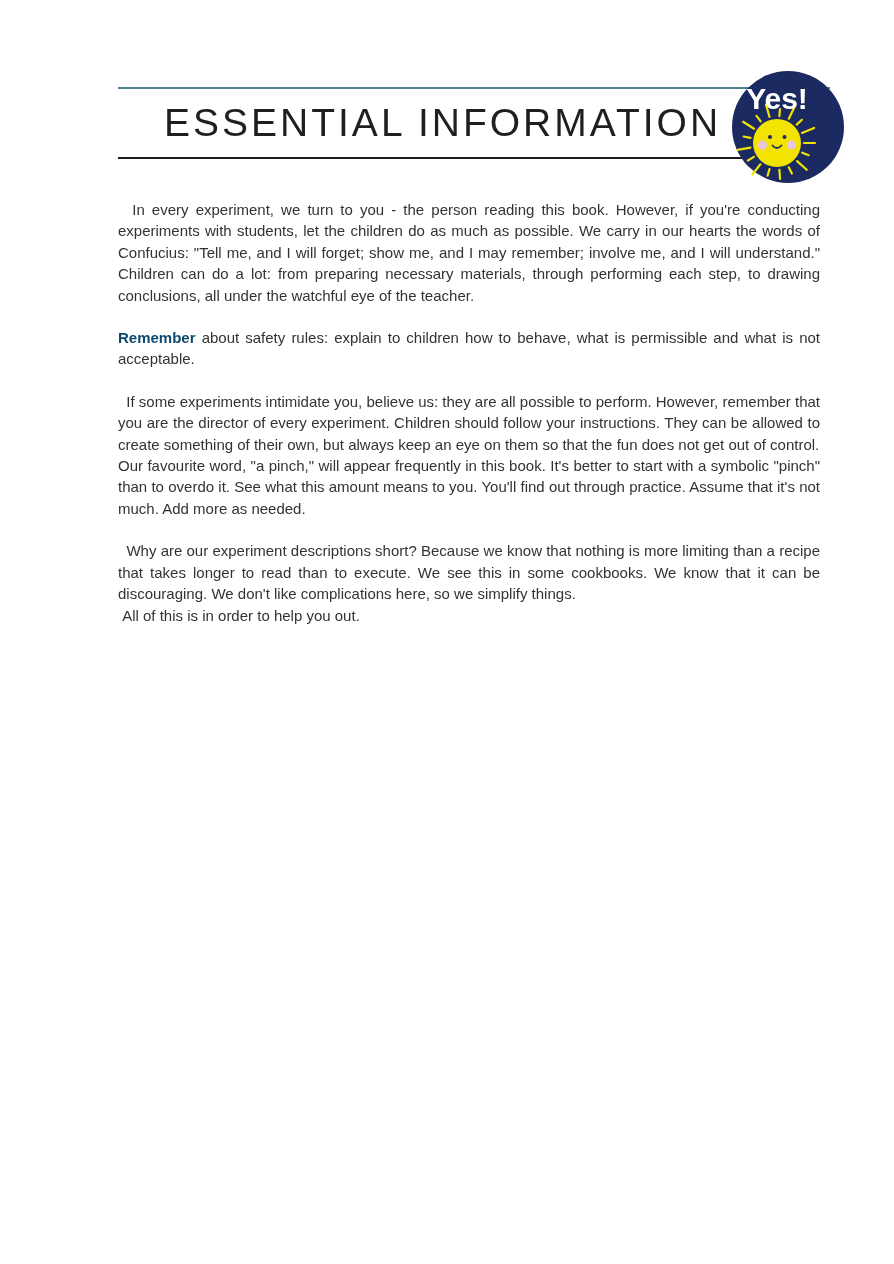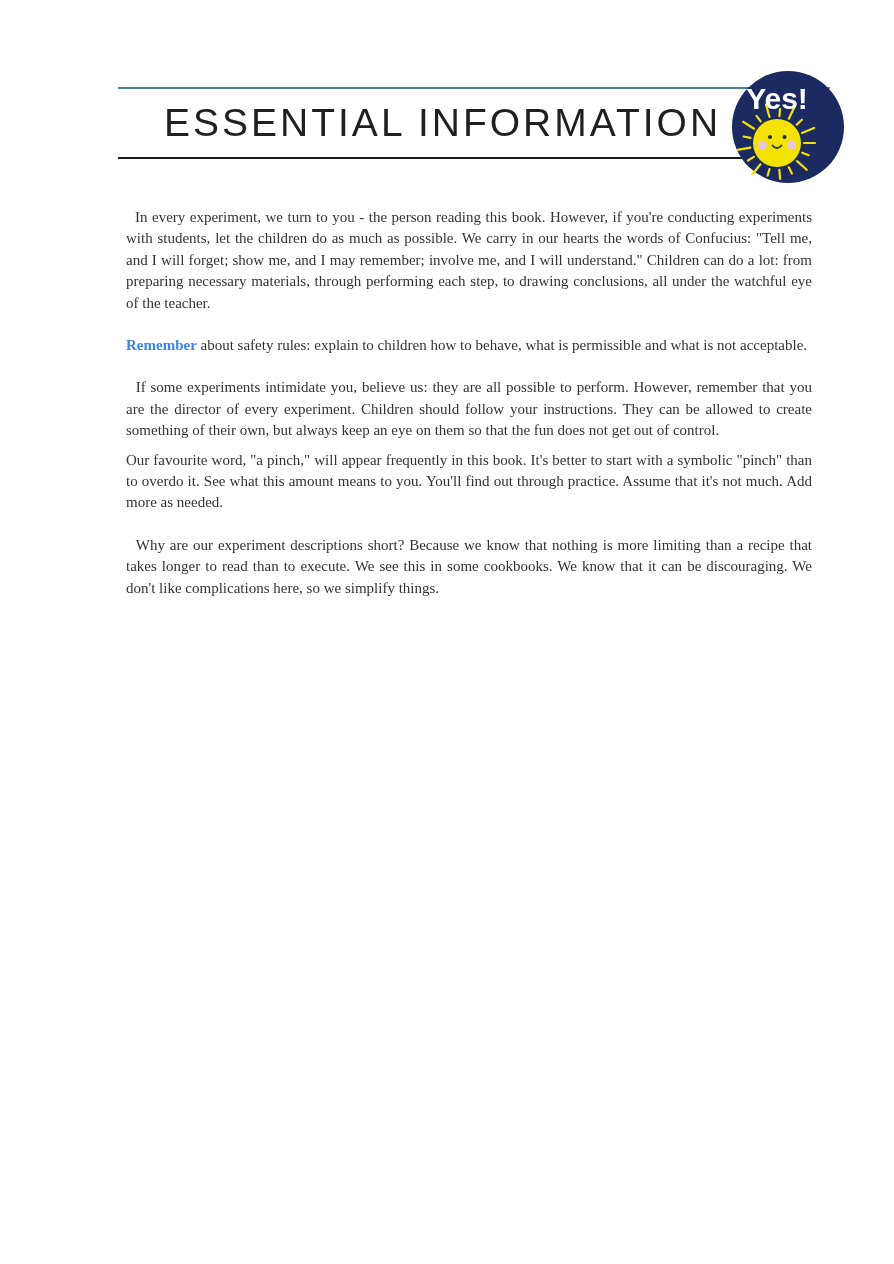--- a/index.html
+++ b/index.html
@@ -63,29 +63,28 @@
     position: absolute;
     left: 118px;
     top: 199px;
     width: 702px;
     color: #333333;
     font-size: 15px;
     line-height: 21.4px;
     text-align: justify;
   }
   .content p {
-    margin: 8px;
-    font-family: Liberation Serif, serif;
+    margin: 0;
   }
   .content p.gap {
     margin-bottom: 21px;
   }
   .content strong {
     font-weight: bold;
-    color: #3b82f6;
+    color: #0c4a6e;
   }
 </style>
 </head>
 <body>
 
 <div class="page">
 
   <div class="rule rule-top"></div>
   <div class="rule rule-bottom"></div>
 
@@ -126,15 +125,16 @@
       <text class="badge-label" x="45" y="38" text-anchor="middle" fill="#ffffff">Yes!</text>
     </svg>
   </div>
 
   <main class="content">
     <p class="gap">&nbsp;&nbsp;In every experiment, we turn to you - the person reading this book. However, if you're conducting experiments with students, let the children do as much as possible. We carry in our hearts the words of Confucius: "Tell me, and I will forget; show me, and I may remember; involve me, and I will understand." Children can do a lot: from preparing necessary materials, through performing each step, to drawing conclusions, all under the watchful eye of the teacher.</p>
     <p class="gap"><strong>Remember</strong><span> about safety rules: explain to children how to behave, what is permissible and what is not acceptable.</span></p>
     <p>&nbsp;&nbsp;If some experiments intimidate you, believe us: they are all possible to perform. However, remember that you are the director of every experiment. Children should follow your instructions. They can be allowed to create something of their own, but always keep an eye on them so that the fun does not get out of control.</p>
     <p class="gap">Our favourite word, "a pinch," will appear frequently in this book. It's better to start with a symbolic "pinch" than to overdo it. See what this amount means to you. You'll find out through practice. Assume that it's not much. Add more as needed.</p>
     <p>&nbsp;&nbsp;Why are our experiment descriptions short? Because we know that nothing is more limiting than a recipe that takes longer to read than to execute. We see this in some cookbooks. We know that it can be discouraging. We don't like complications here, so we simplify things.</p>
+    <p>&nbsp;All of this is in order to help you out.</p>
   </main>
 
 </div>
 
 </body></html>

